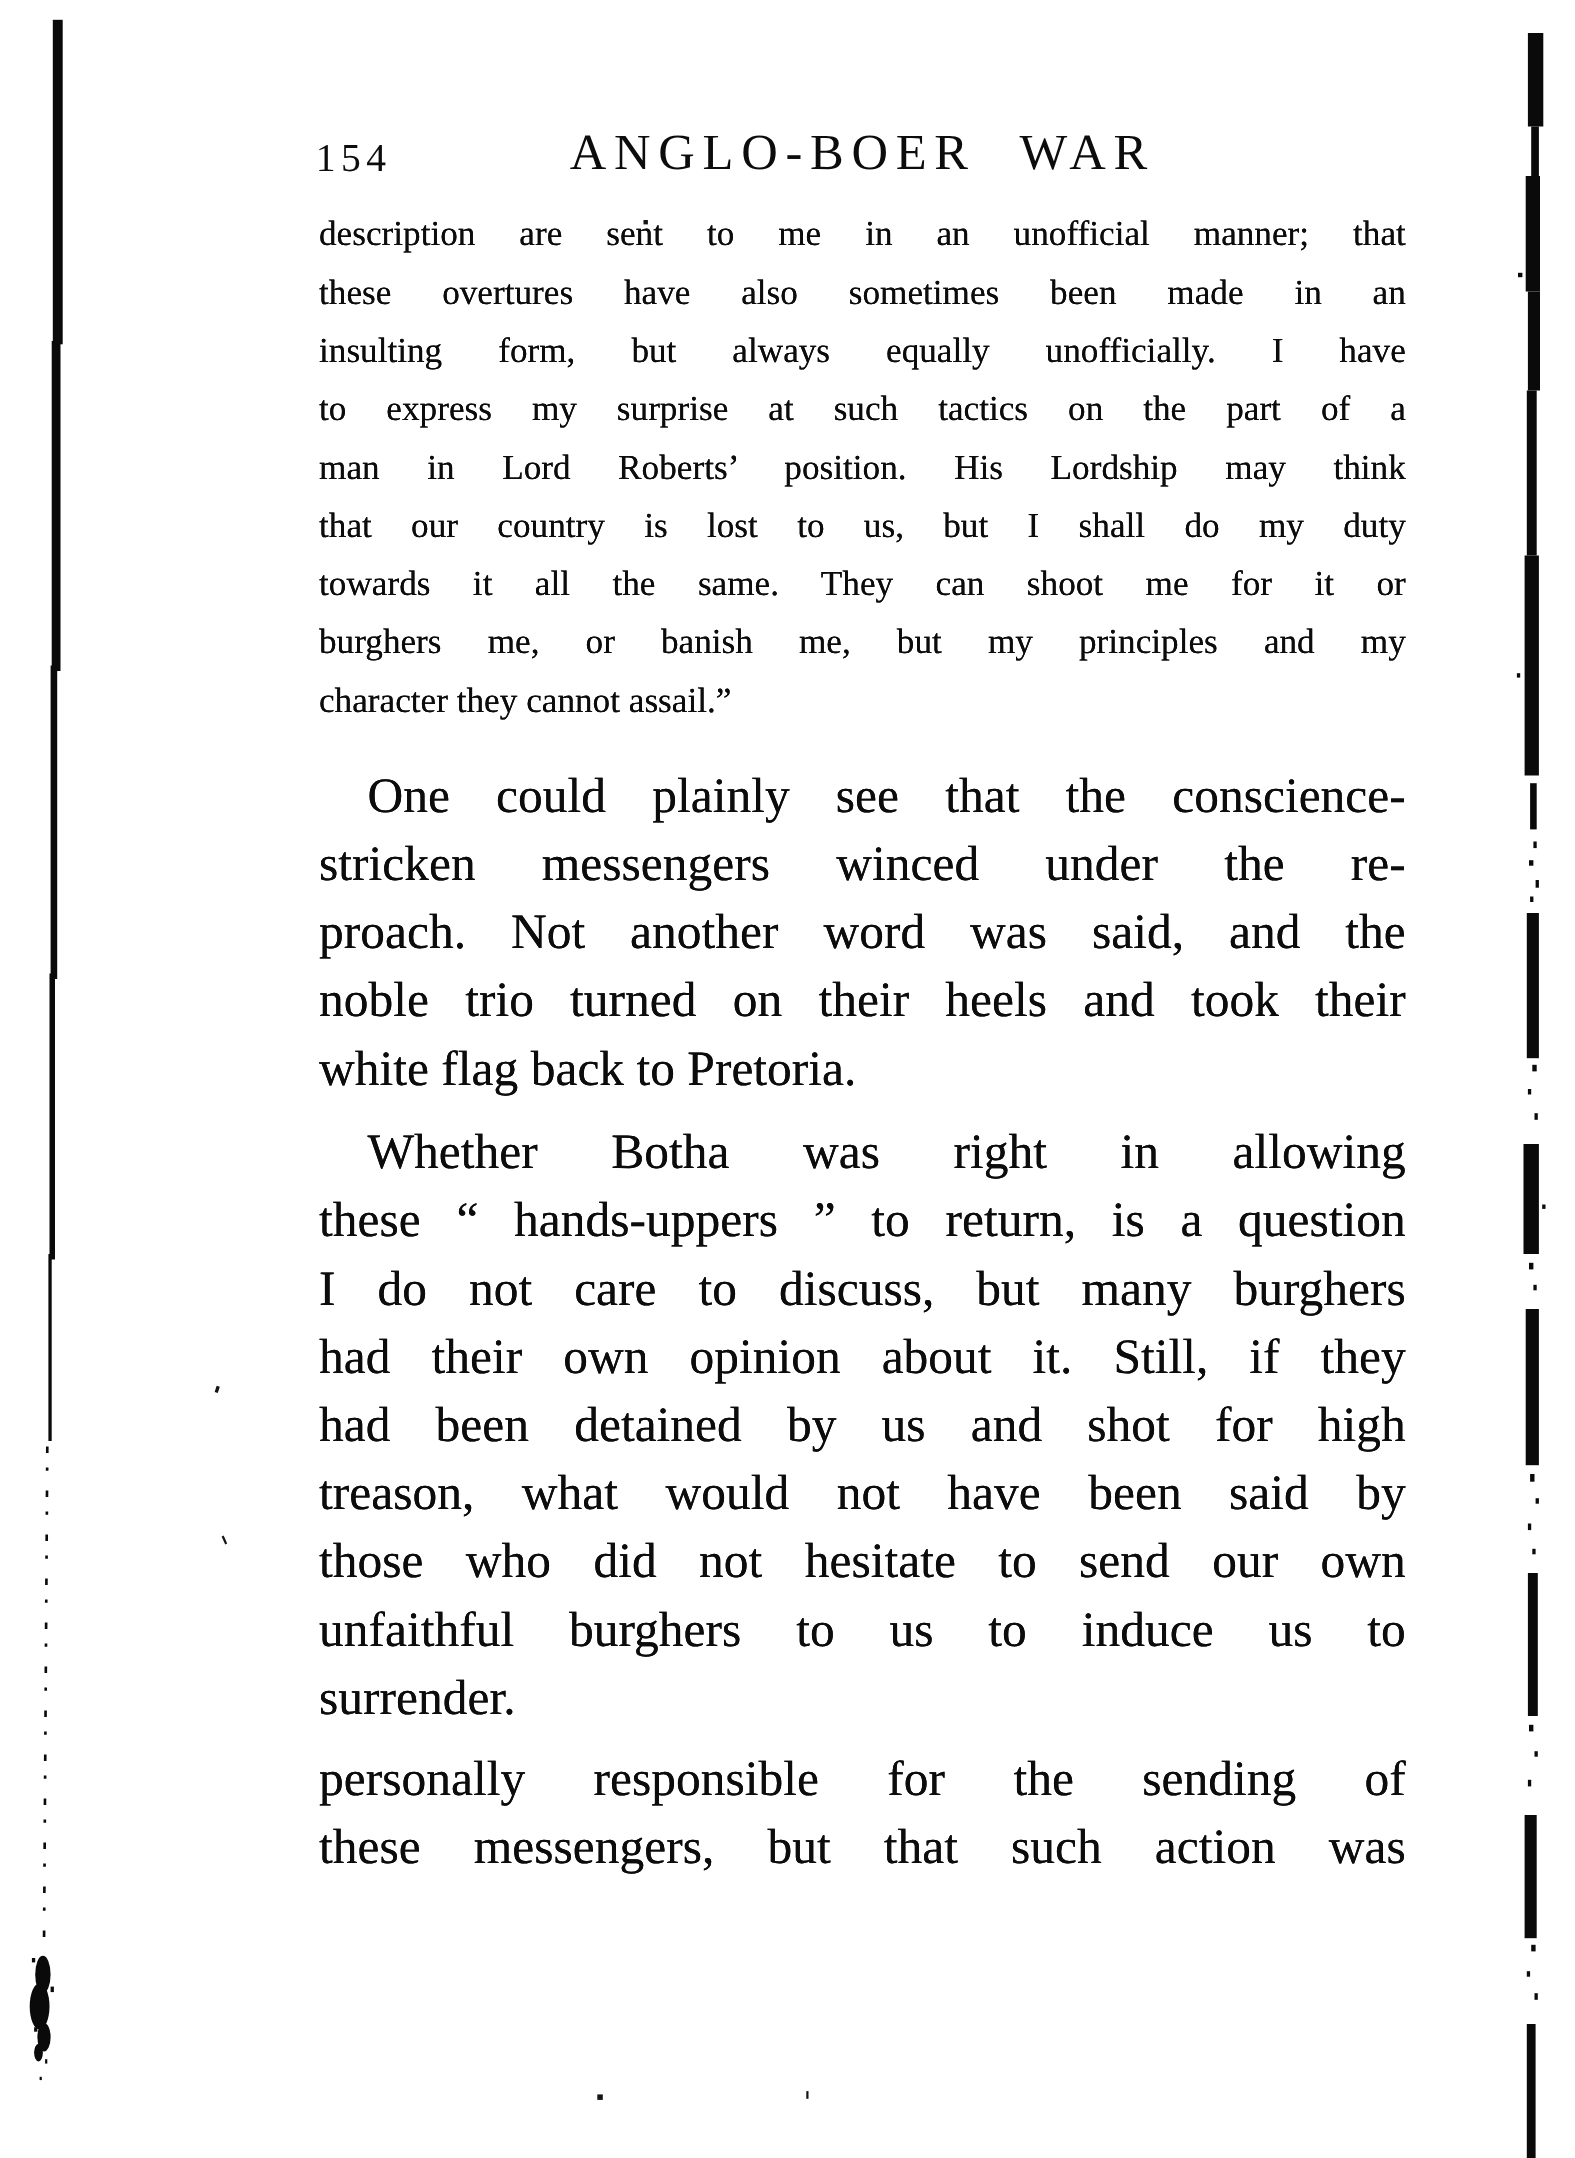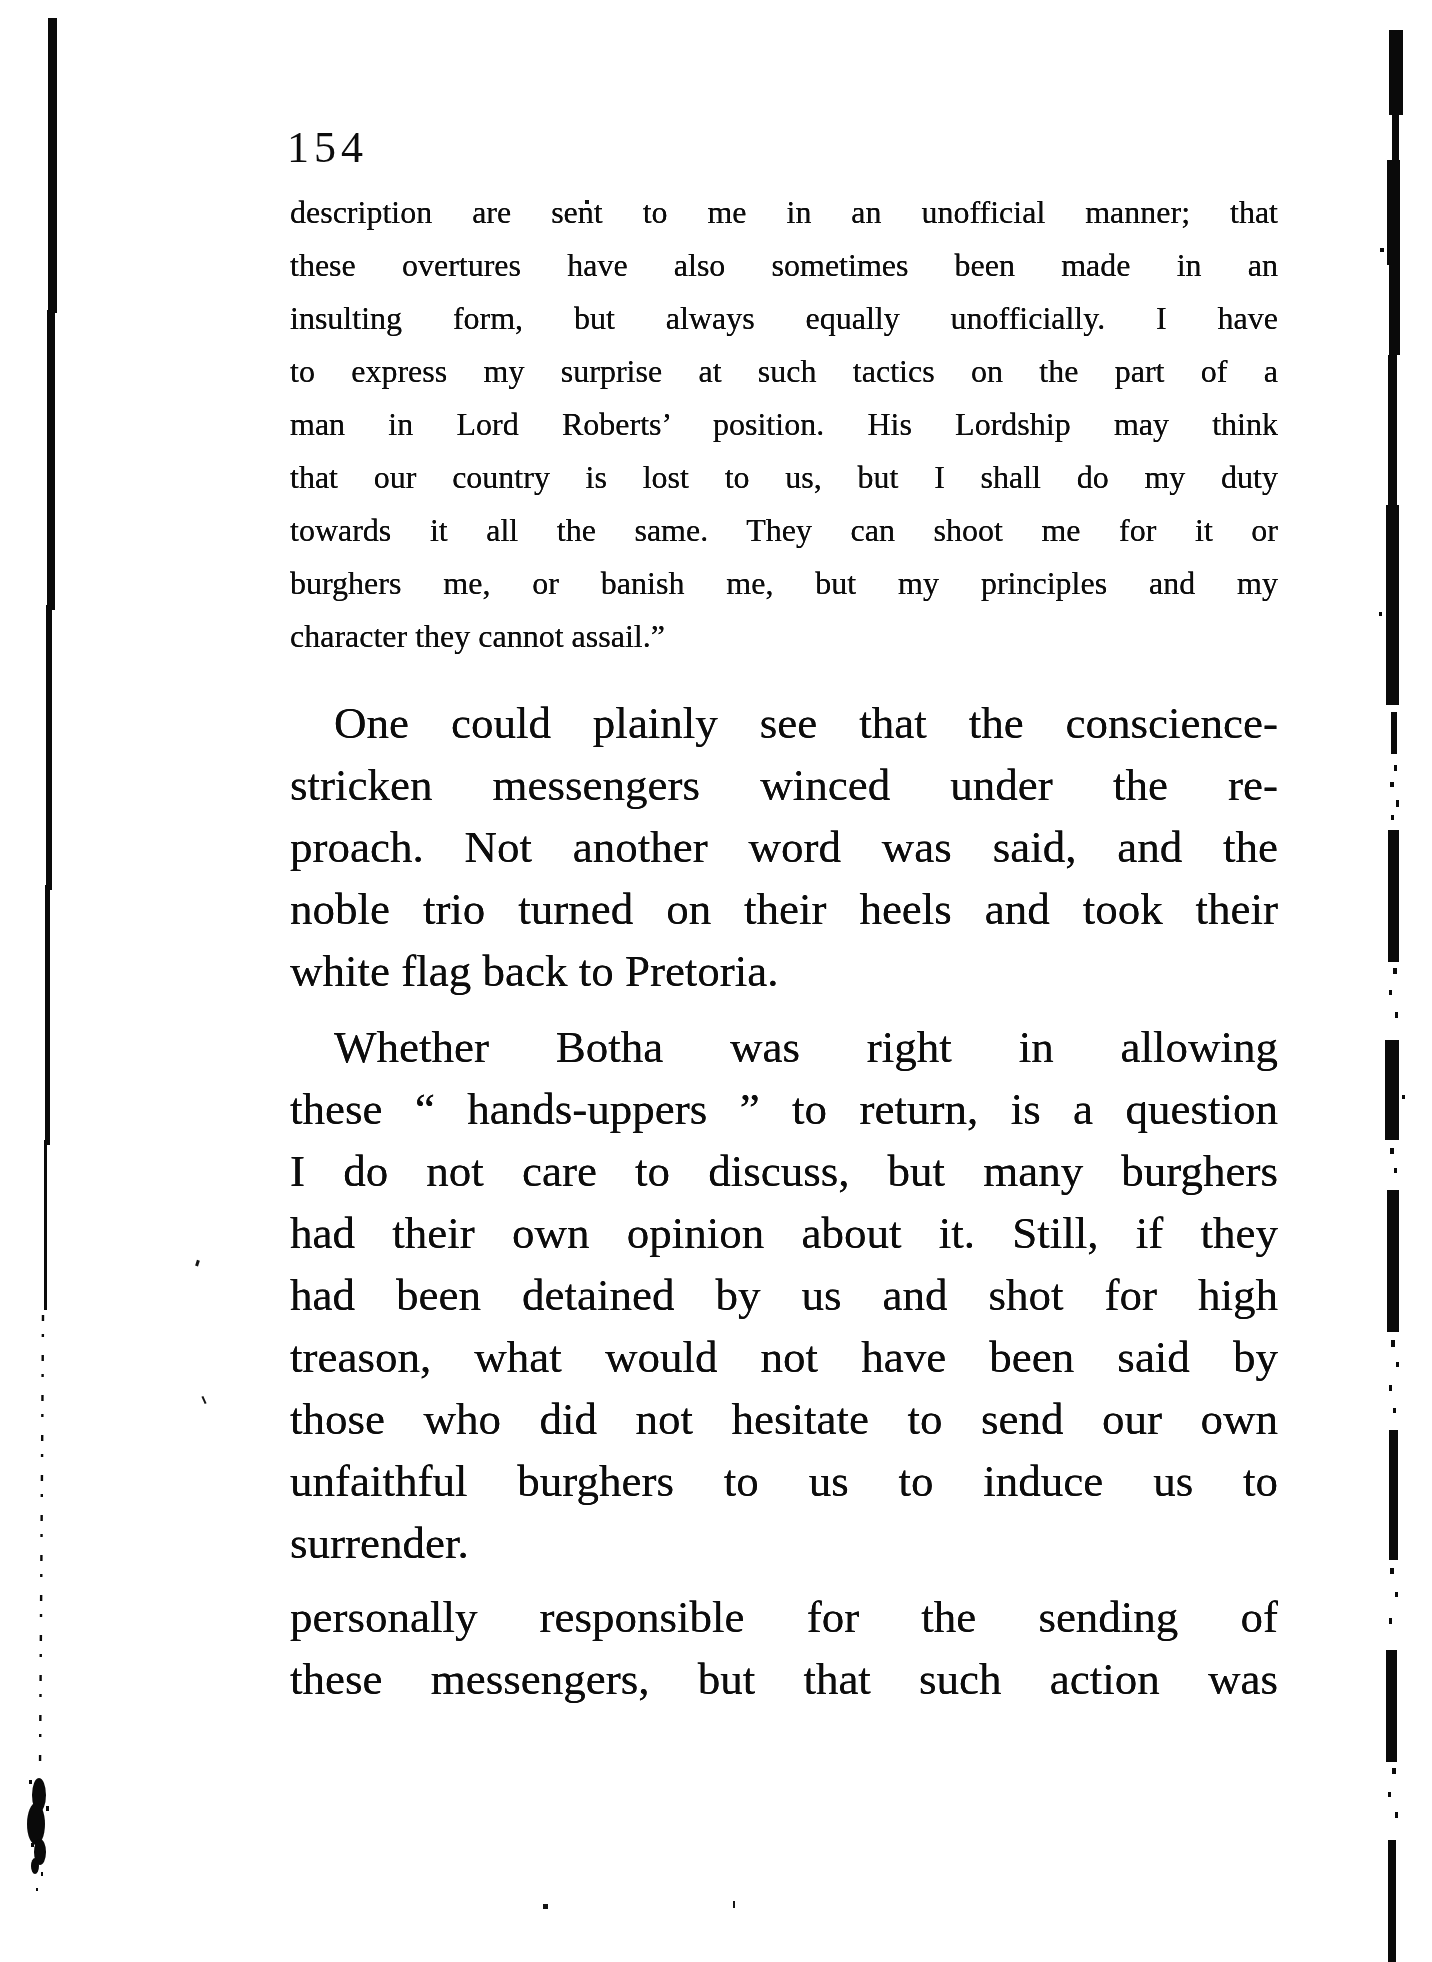--- a/index.html
+++ b/index.html
@@ -6,21 +6,21 @@
   .page {
     position:relative; width:1432px; height:1962px;
     background:#ffffff; overflow:hidden;
     font-family:"Liberation Serif","DejaVu Serif",serif;
     color:#0c0c0c;
   }
   .artifacts { position:absolute; left:0; top:0; width:1432px; height:1962px; pointer-events:none; }
 
   .pagenum {
     position:absolute; left:287px; top:122px;
-    font-size:44px; letter-spacing:5px;
+    font-size:36px; letter-spacing:5px;
   }
   .title {
     position:absolute; left:290px; top:112px; width:988px;
     text-align:center; font-size:46px; letter-spacing:7px; word-spacing:22px;
     white-space:nowrap;
   }
 
   .quote {
     position:absolute; left:290px; top:186px; width:988px;
     font-size:32px;
@@ -107,20 +107,21 @@
     <g fill="#141414">
       <rect x="585" y="200" width="4" height="4"></rect>
       <rect x="543" y="1904" width="5" height="5"></rect>
       <rect x="733" y="1901" width="2" height="7"></rect>
       <rect x="196" y="1260" width="3" height="6" transform="rotate(18 197 1263)"></rect>
       <rect x="203" y="1396" width="2" height="8" transform="rotate(-24 204 1400)"></rect>
     </g>
   </svg>
 
   <div class="pagenum">154</div>
+  <div class="title">ANGLO-BOER WAR</div>
 
   <div class="quote">
 
   <div class="line quote-line">description are sent to me in an unofficial manner; that</div>
       <div class="line quote-line">these overtures have also sometimes been made in an</div>
       <div class="line quote-line">insulting form, but always equally unofficially.  I have</div>
       <div class="line quote-line">to express my surprise at such tactics on the part of a</div>
       <div class="line quote-line">man in Lord Roberts’ position.  His Lordship may think</div>
       <div class="line quote-line">that our country is lost to us, but I shall do my duty</div>
       <div class="line quote-line">towards it all the same.  They can shoot me for it or</div>

